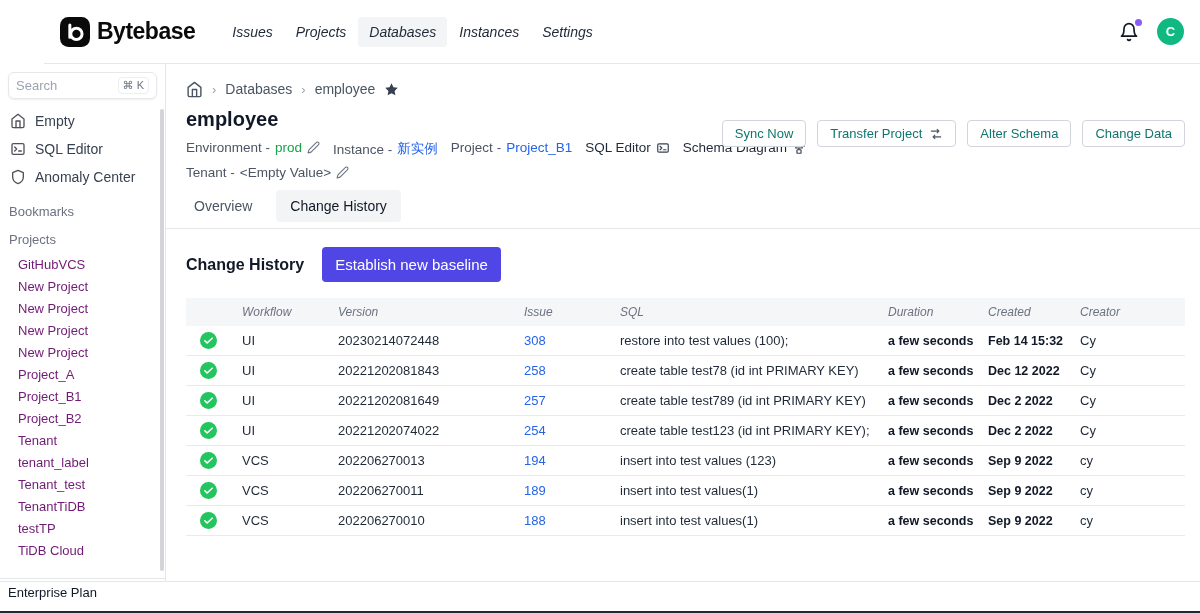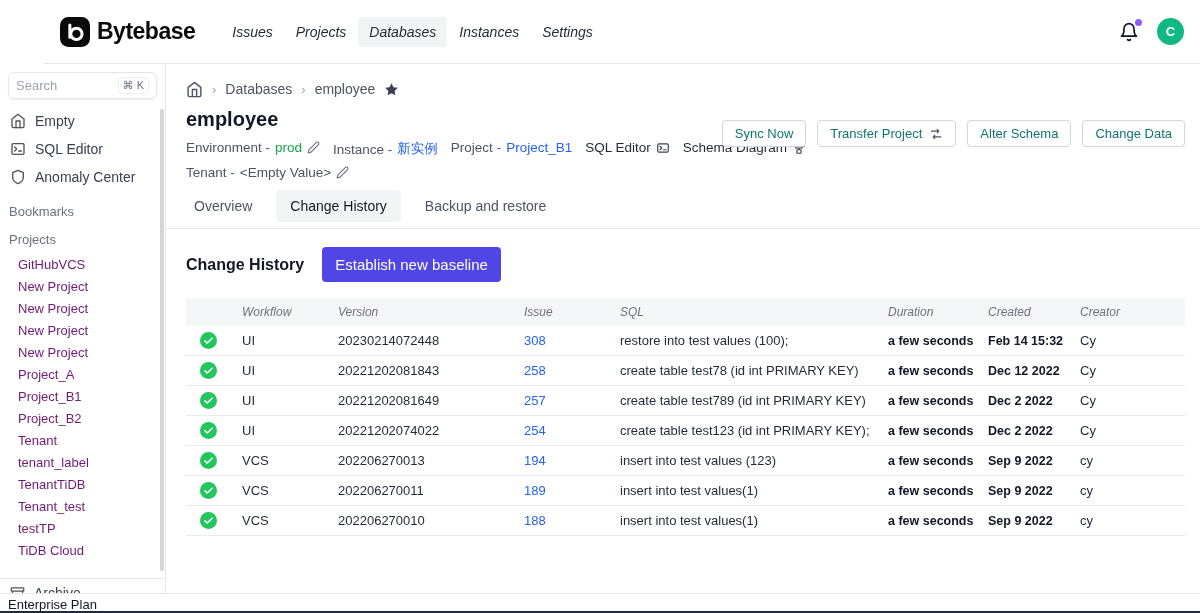--- a/index.html
+++ b/index.html
@@ -63,21 +63,21 @@
   thead th { background:#f5f6f8; font-size:12px; font-weight:400; color:#6b7280; text-align:left; padding:7px 8px 7px 0;font-style:italic; }
   thead th.th-status { padding-left:14px; }
   tbody td { border-bottom:1px solid #e8eaed; padding:6px 8px 6px 0; font-size:13px; color:#1f2937; vertical-align:middle; overflow:hidden; white-space:nowrap; }
   tbody td.c-status { padding-left:14px; }
   tbody tr { cursor:pointer; }
   .check-badge { width:17px; height:17px; border-radius:50%; background:#22c55e; display:inline-flex; align-items:center; justify-content:center; }
   .c-issue a { color:#2563eb; text-decoration:none; cursor:pointer; }
   .c-duration, .c-created { font-weight:700; font-size:12.5px; color:#111827; }
 
   
-  .app-footer { position:absolute; left:0; right:0; bottom:0; height:20px; border-top:1px solid #e5e7eb; background:#fff; padding:3px 8px; font-size:13px; font-weight:500; color:#111827; }
+  .app-footer { position:absolute; left:0; right:0; bottom:0; height:32px; border-top:1px solid #e5e7eb; background:#fff; padding:3px 8px; font-size:13px; font-weight:500; color:#111827; }
   .window-edge { position:absolute; left:0; right:0; bottom:0; height:2px; background:#1f2937; }
 </style>
 </head>
 <body>
 
 <header class="topbar">
   <div class="logo">
     <span style="display:flex">
       <svg width="30" height="30" viewBox="0 0 32 32">
           <rect width="32" height="32" rx="9" fill="#0a0a0a"></rect>
@@ -149,22 +149,22 @@
           <div class="project-item">GitHubVCS</div>
           <div class="project-item">New Project</div>
           <div class="project-item">New Project</div>
           <div class="project-item">New Project</div>
           <div class="project-item">New Project</div>
           <div class="project-item">Project_A</div>
           <div class="project-item">Project_B1</div>
           <div class="project-item">Project_B2</div>
           <div class="project-item">Tenant</div>
           <div class="project-item">tenant_label</div>
+          <div class="project-item">Tenant_test</div>
           <div class="project-item">TenantTiDB</div>
-          <div class="project-item">Tenant_test</div>
           <div class="project-item">testTP</div>
           <div class="project-item">TiDB Cloud</div>
         </div>
     </div>
 
     <div class="side-item sidebar-archive">
       <span class="icon">
         <svg width="15" height="15" viewBox="0 0 24 24" fill="none" stroke="currentColor" stroke-width="2" stroke-linecap="round" stroke-linejoin="round">
             <rect x="2" y="3" width="20" height="5" rx="1"></rect>
             <path d="M4 8v11a2 2 0 0 0 2 2h12a2 2 0 0 0 2-2V8"></path>
@@ -263,21 +263,20 @@
             </svg>
         </span>
       </button>
       <button class="btn">Alter Schema</button>
       <button class="btn">Change Data</button>
     </div>
 
     <div class="tabs">
         <button class="tab">Overview</button>
         <button class="tab active">Change History</button>
-        <button class="tab">Backup and restore</button>
       </div>
 
     <div class="content">
       <div class="content-head">
         <h2 class="content-title">Change History</h2>
         <button class="btn-primary">Establish new baseline</button>
       </div>
 
       <table>
         <colgroup>

